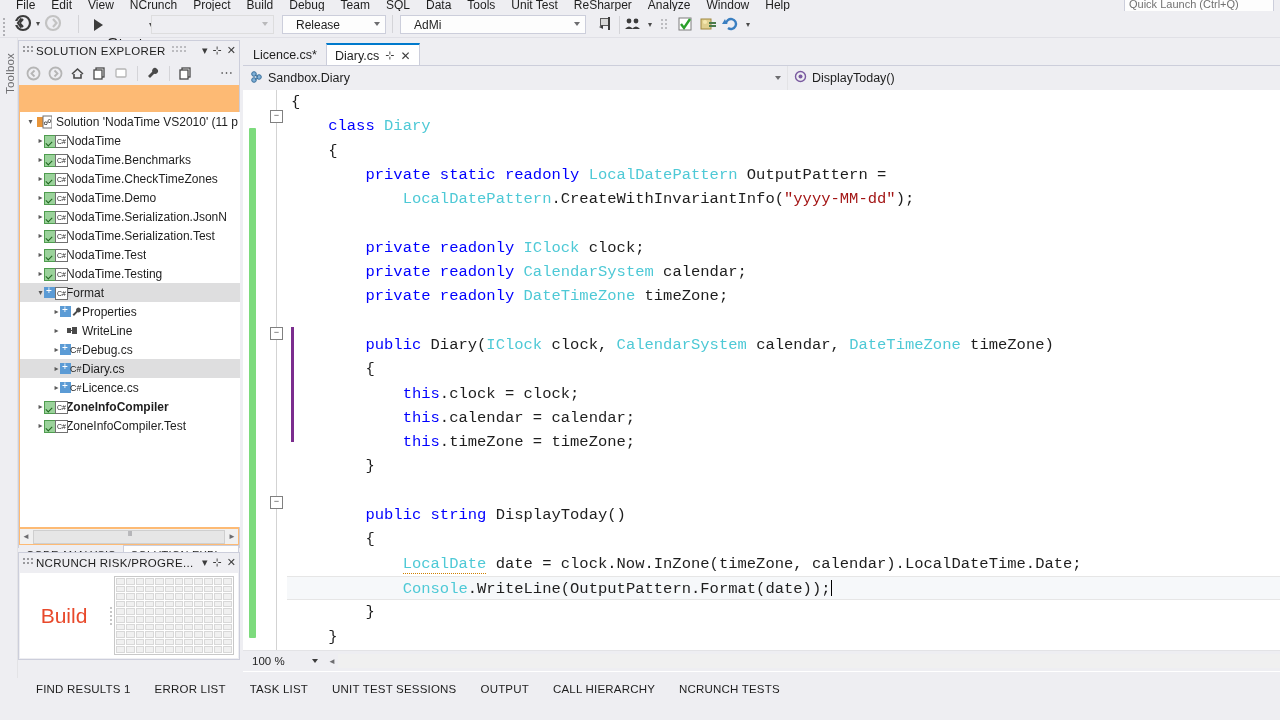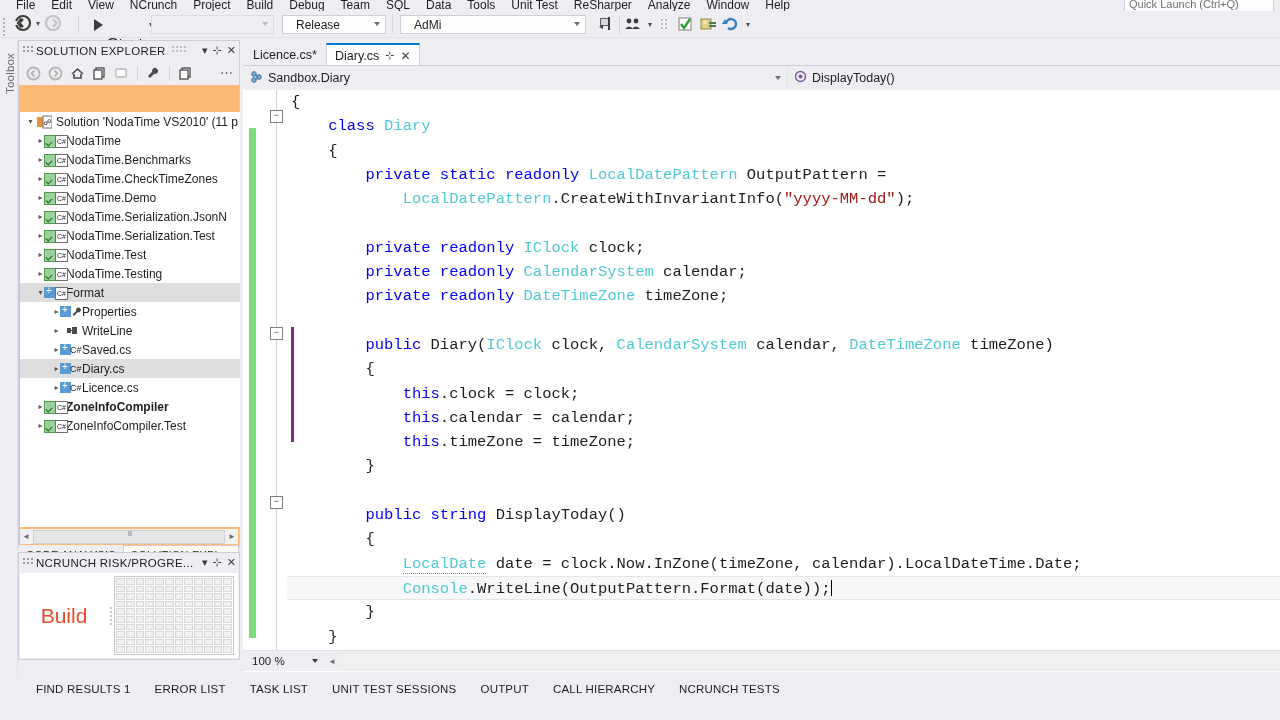--- a/index.html
+++ b/index.html
@@ -556,21 +556,21 @@
             </span>
             <span class="tlbl">WriteLine</span>
           </div>
           <div class="trow">
             <span class="indent" style="width: 26px;"></span>
             <span class="tw">▸</span>
             <span class="ico">
               <span class="plusbox"></span>
               <span style="position:absolute;left:7px;top:1px;font-size:9px;color:#1e1e1e;font-family:'Liberation Sans',sans-serif;line-height:12px;">C#</span>
             </span>
-            <span class="tlbl">Saved.cs</span>
+            <span class="tlbl">Debug.cs</span>
           </div>
           <div class="trow selgray">
             <span class="indent" style="width: 26px;"></span>
             <span class="tw">▸</span>
             <span class="ico">
               <span class="plusbox"></span>
               <span style="position:absolute;left:7px;top:1px;font-size:9px;color:#1e1e1e;font-family:'Liberation Sans',sans-serif;line-height:12px;">C#</span>
             </span>
             <span class="tlbl">Diary.cs</span>
           </div>

